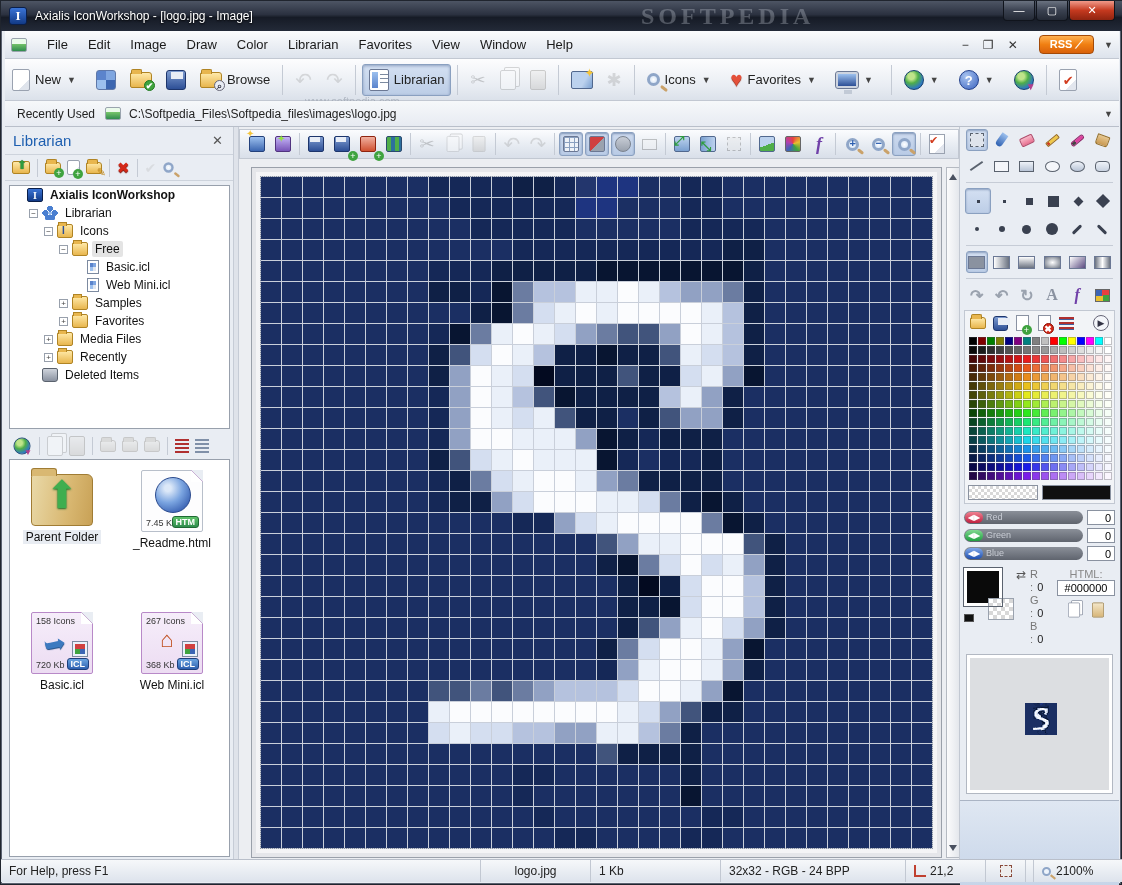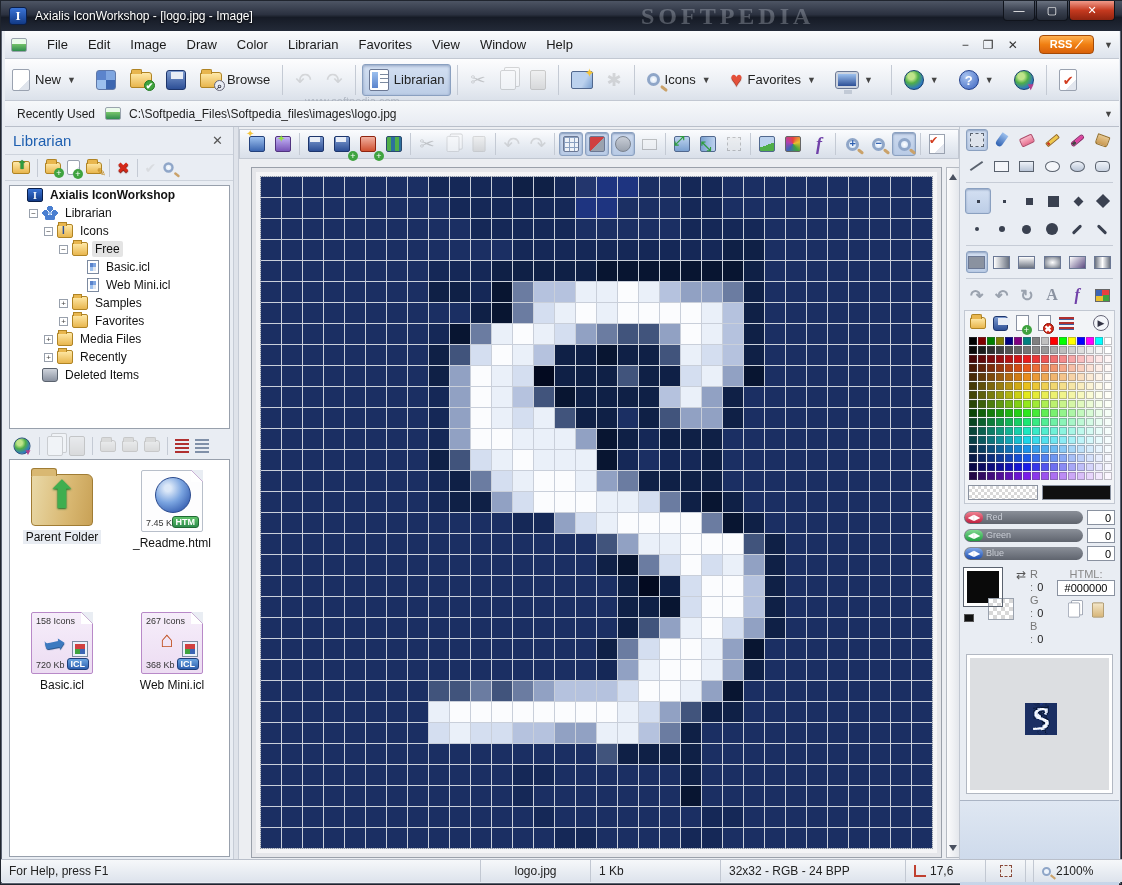--- a/index.html
+++ b/index.html
@@ -3123,21 +3123,21 @@
     <div id="blue-area"></div>
   </div>
 
   <div id="statusbar">
     <div class="sb-seg" style="width:480px">For Help, press F1</div>
     <div class="sb-seg" style="width:110px;justify-content:center">logo.jpg</div>
     <div class="sb-seg" style="width:130px">1 Kb</div>
     <div class="sb-seg" style="width:185px">32x32 - RGB - 24 BPP</div>
     <div class="sb-seg" style="width:80px">
       <span class="sb-icon-pos"></span>
-      <span>17,6</span>
+      <span>21,2</span>
     </div>
     <div class="sb-seg" style="width:40px;justify-content:center">
       <span class="sb-icon-sel"></span>
     </div>
     <div class="sb-seg" style="margin-left:auto;width:90px;border-left:1px solid #c2c8d2">
       <span class="sb-mag"></span>
       <span>2100%</span>
     </div>
   </div>
 </div>

